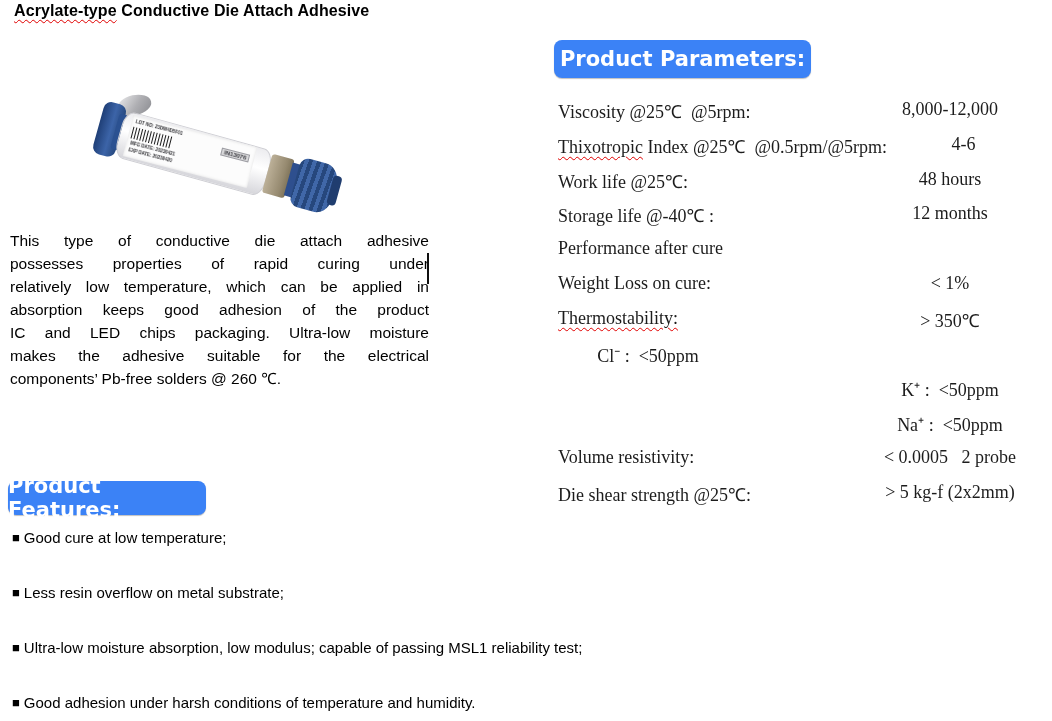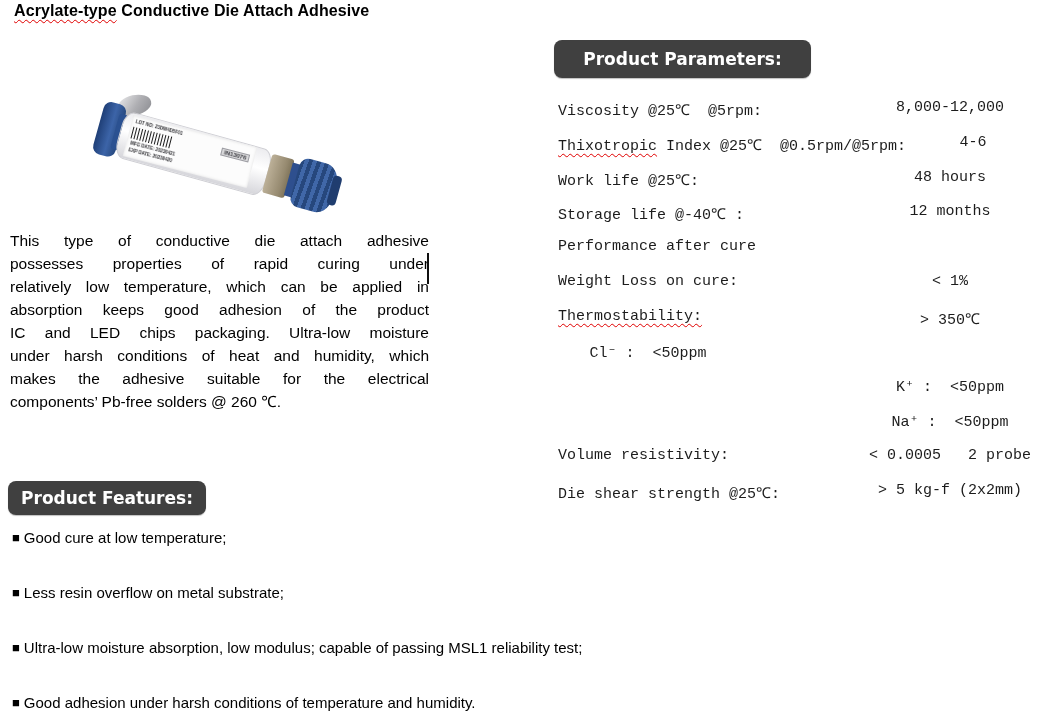--- a/index.html
+++ b/index.html
@@ -55,35 +55,35 @@
        border-radius:4px;background:#203d6f;}
   
   .intro{position:absolute;left:10px;top:229px;width:419px;font-size:15.5px;}
   .pline{height:23px;line-height:23px;text-align:justify;overflow:hidden;white-space:normal;}
   .pline::after{content:'';display:inline-block;width:100%;}
   .pline.last{text-align:left;}
   .pline.last::after{content:none;}
   .caret{position:absolute;left:427px;top:253px;width:2px;height:31px;background:#101010;}
   
   .banner{
-    position:absolute;border-radius:8px;background:#404040;color:#fff;
-    font-family:"DejaVu Sans",sans-serif;font-weight:bold;font-size:17px;
+    position:absolute;border-radius:8px;background:#3b82f6;color:#fff;
+    font-family:"DejaVu Sans",sans-serif;font-weight:bold;font-size:21px;
     display:flex;align-items:center;justify-content:center;
     box-shadow:0 1px 1px rgba(0,0,0,.25);
   }
   .banner.features{left:8px;top:481px;width:198px;height:34px;}
   .banner.params{left:554px;top:40px;width:257px;height:38px;}
   
   .feat-list{position:absolute;left:12px;top:528px;width:760px;}
   .feat-item{height:55px;font-size:15px;line-height:20px;color:#000;}
   .feat-item .bullet{font-size:13px;margin-right:4px;position:relative;top:-1px;}
   
   .param-table{
     position:absolute;left:558px;top:99px;width:482px;
-    font-family:Liberation Mono, monospace;font-size:15px;color:#1c1c1c;
+    font-family:Liberation Serif, serif;font-size:18px;color:#1c1c1c;
   }
   .param-row{display:flex;height:34.8px;align-items:flex-start;}
   .param-label{flex:1;white-space:pre;text-align:left;}
   .param-value{width:180px;white-space:pre;text-align:center;}
 </style>
 </head>
 <body>
 
 <div class="doc-title"><span class="squiggle">Acrylate-type</span><span> Conductive Die Attach Adhesive</span></div>
 
@@ -107,21 +107,20 @@
     <div class="cap"></div>
   </div>
 </div>
 
 <div class="intro">
   <div class="pline">This type of conductive die attach adhesive</div>
   <div class="pline">possesses properties of rapid curing under</div>
   <div class="pline">relatively low temperature, which can be applied in</div>
   <div class="pline">absorption keeps good adhesion of the product</div>
   <div class="pline">IC and LED chips packaging. Ultra-low moisture</div>
-  <div class="pline">under harsh conditions of heat and humidity, which</div>
   <div class="pline">makes the adhesive suitable for the electrical</div>
   <div class="pline last">components’ Pb-free solders @ 260 ℃.</div>
 </div>
 <div class="caret"></div>
 
 <div class="banner params">
   <span>Product Parameters:</span>
 </div>
 
 <div class="param-table">

